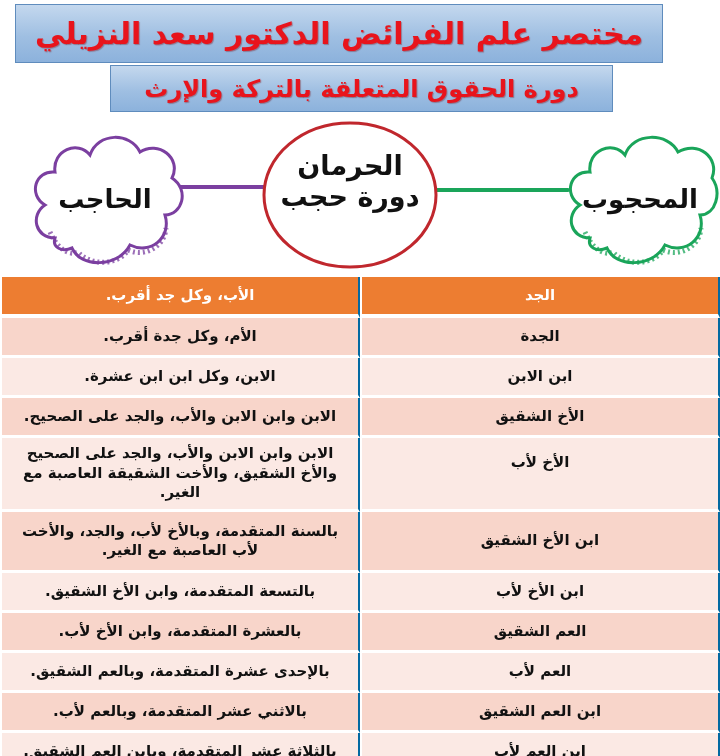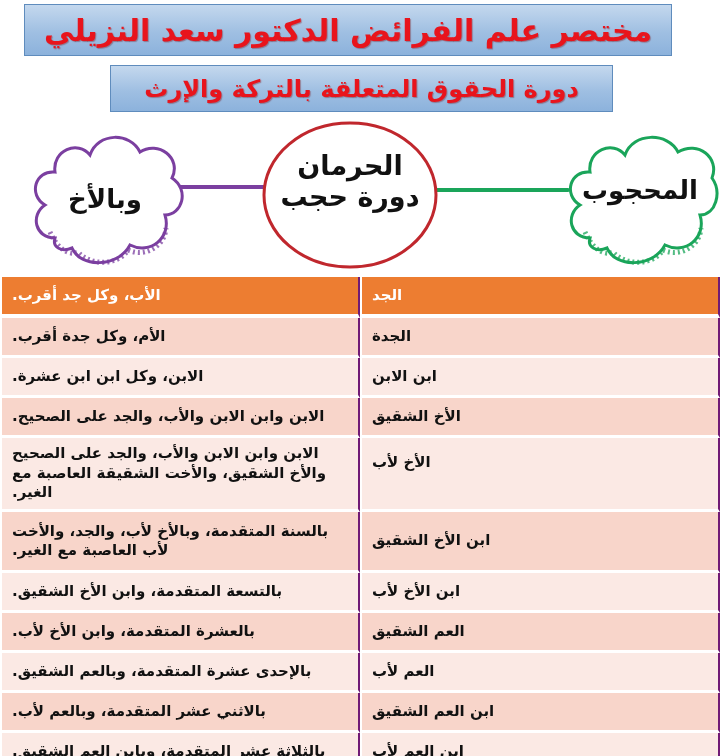--- a/index.html
+++ b/index.html
@@ -9,41 +9,41 @@
       font-family: "DejaVu Sans", "Liberation Sans", sans-serif;
     }
     .title-box {
       position: absolute; box-sizing: border-box;
       border: 1px solid #5f8cbd;
       background: linear-gradient(to bottom, #c4d8ee 0%, #9fbfe2 55%, #8cb2dc 100%);
       display: flex; align-items: center; justify-content: center;
       color: #e8141c; font-weight: bold; direction: rtl;
       text-shadow: 1px 1px 1px rgba(120,0,0,0.35);
     }
-    #title-main { left: 24px; top: 4px; width: 648px; height: 52px; font-size: 30px; }
+    #title-main { left: 15px; top: 4px; width: 648px; height: 59px; font-size: 30px; }
     #title-sub  { left: 110px; top: 57px; width: 503px; height: 47px; font-size: 24px; margin-top: 8px; }
 
     svg.diagram { position: absolute; left: 0; top: 110px; }
     .diag-label {
       position: absolute; font-weight: bold; color: #111; direction: rtl;
       text-align: center; line-height: 1.15;
     }
     #lbl-center { left: 263px; top: 150px; width: 174px; font-size: 27px; }
     #lbl-hajib  { left: 40px; top: 185px; width: 130px; font-size: 26px; }
-    #lbl-mahjoub{ left: 570px; top: 176px; width: 140px; font-size: 26px; }
+    #lbl-mahjoub{ left: 570px; top: 185px; width: 140px; font-size: 26px; }
 
     table.hajb {
       position: absolute; left: 0; top: 277px; width: 720px;
       border-collapse: separate; border-spacing: 0;
       direction: rtl; table-layout: fixed;
     }
     table.hajb th, table.hajb td {
-      border-right: 2px solid #701a75; border-left: 2px solid #ffffff;
+      border-right: 2px solid #0369a1; border-left: 2px solid #ffffff;
       border-bottom: 3px solid #ffffff;
-      text-align: left; vertical-align: middle; padding: 2px 10px;
+      text-align: center; vertical-align: middle; padding: 2px 10px;
       color: #111; font-weight: bold; font-size: 15px; line-height: 1.3;
     }
     table.hajb th {
       background: #ed7d31; color: #ffffff; height: 33px; font-size: 15px;
       border-bottom: 4px solid #ffffff;
     }
     table.hajb td.col-mahjoub { width: 356px; }
     table.hajb tr.odd td { background: #f8d5ca; }
     table.hajb tr.even td { background: #fbe9e4; }
     table.hajb tr.h1 td { height: 33px; margin-left: 44px; }
@@ -74,21 +74,21 @@
   <g>
     <path d="M590,238 C570,238 565,215 580,205 C563,195 570,170 590,172 C587,150 613,140 625,155 C633,132 668,132 678,152 C698,140 720,158 712,178 C722,192 716,215 700,215 C707,238 685,255 665,245 C653,268 615,268 607,248 C597,252 587,248 590,238 Z" fill="#ffffff" stroke="#1aa55a" stroke-width="3"></path>
     <path d="M585,232 C593,250 605,256 613,252 C625,266 653,266 663,250 C680,258 700,246 701,228" fill="none" stroke="#1aa55a" stroke-width="5" stroke-dasharray="2 3" opacity="0.75"></path>
   </g>
 </svg>
 
 <div class="diag-label" id="lbl-center">
   <div>الحرمان</div>
   <div>دورة حجب</div>
 </div>
-<div class="diag-label" id="lbl-hajib">وبالأخ</div>
+<div class="diag-label" id="lbl-hajib">الحاجب</div>
 <div class="diag-label" id="lbl-mahjoub">المحجوب</div>
 
 <table class="hajb">
   <thead>
     <tr>
       <th class="col-mahjoub">الجد</th>
       <th>الأب، وكل جد أقرب.</th>
     </tr>
   </thead>
   <tbody>

